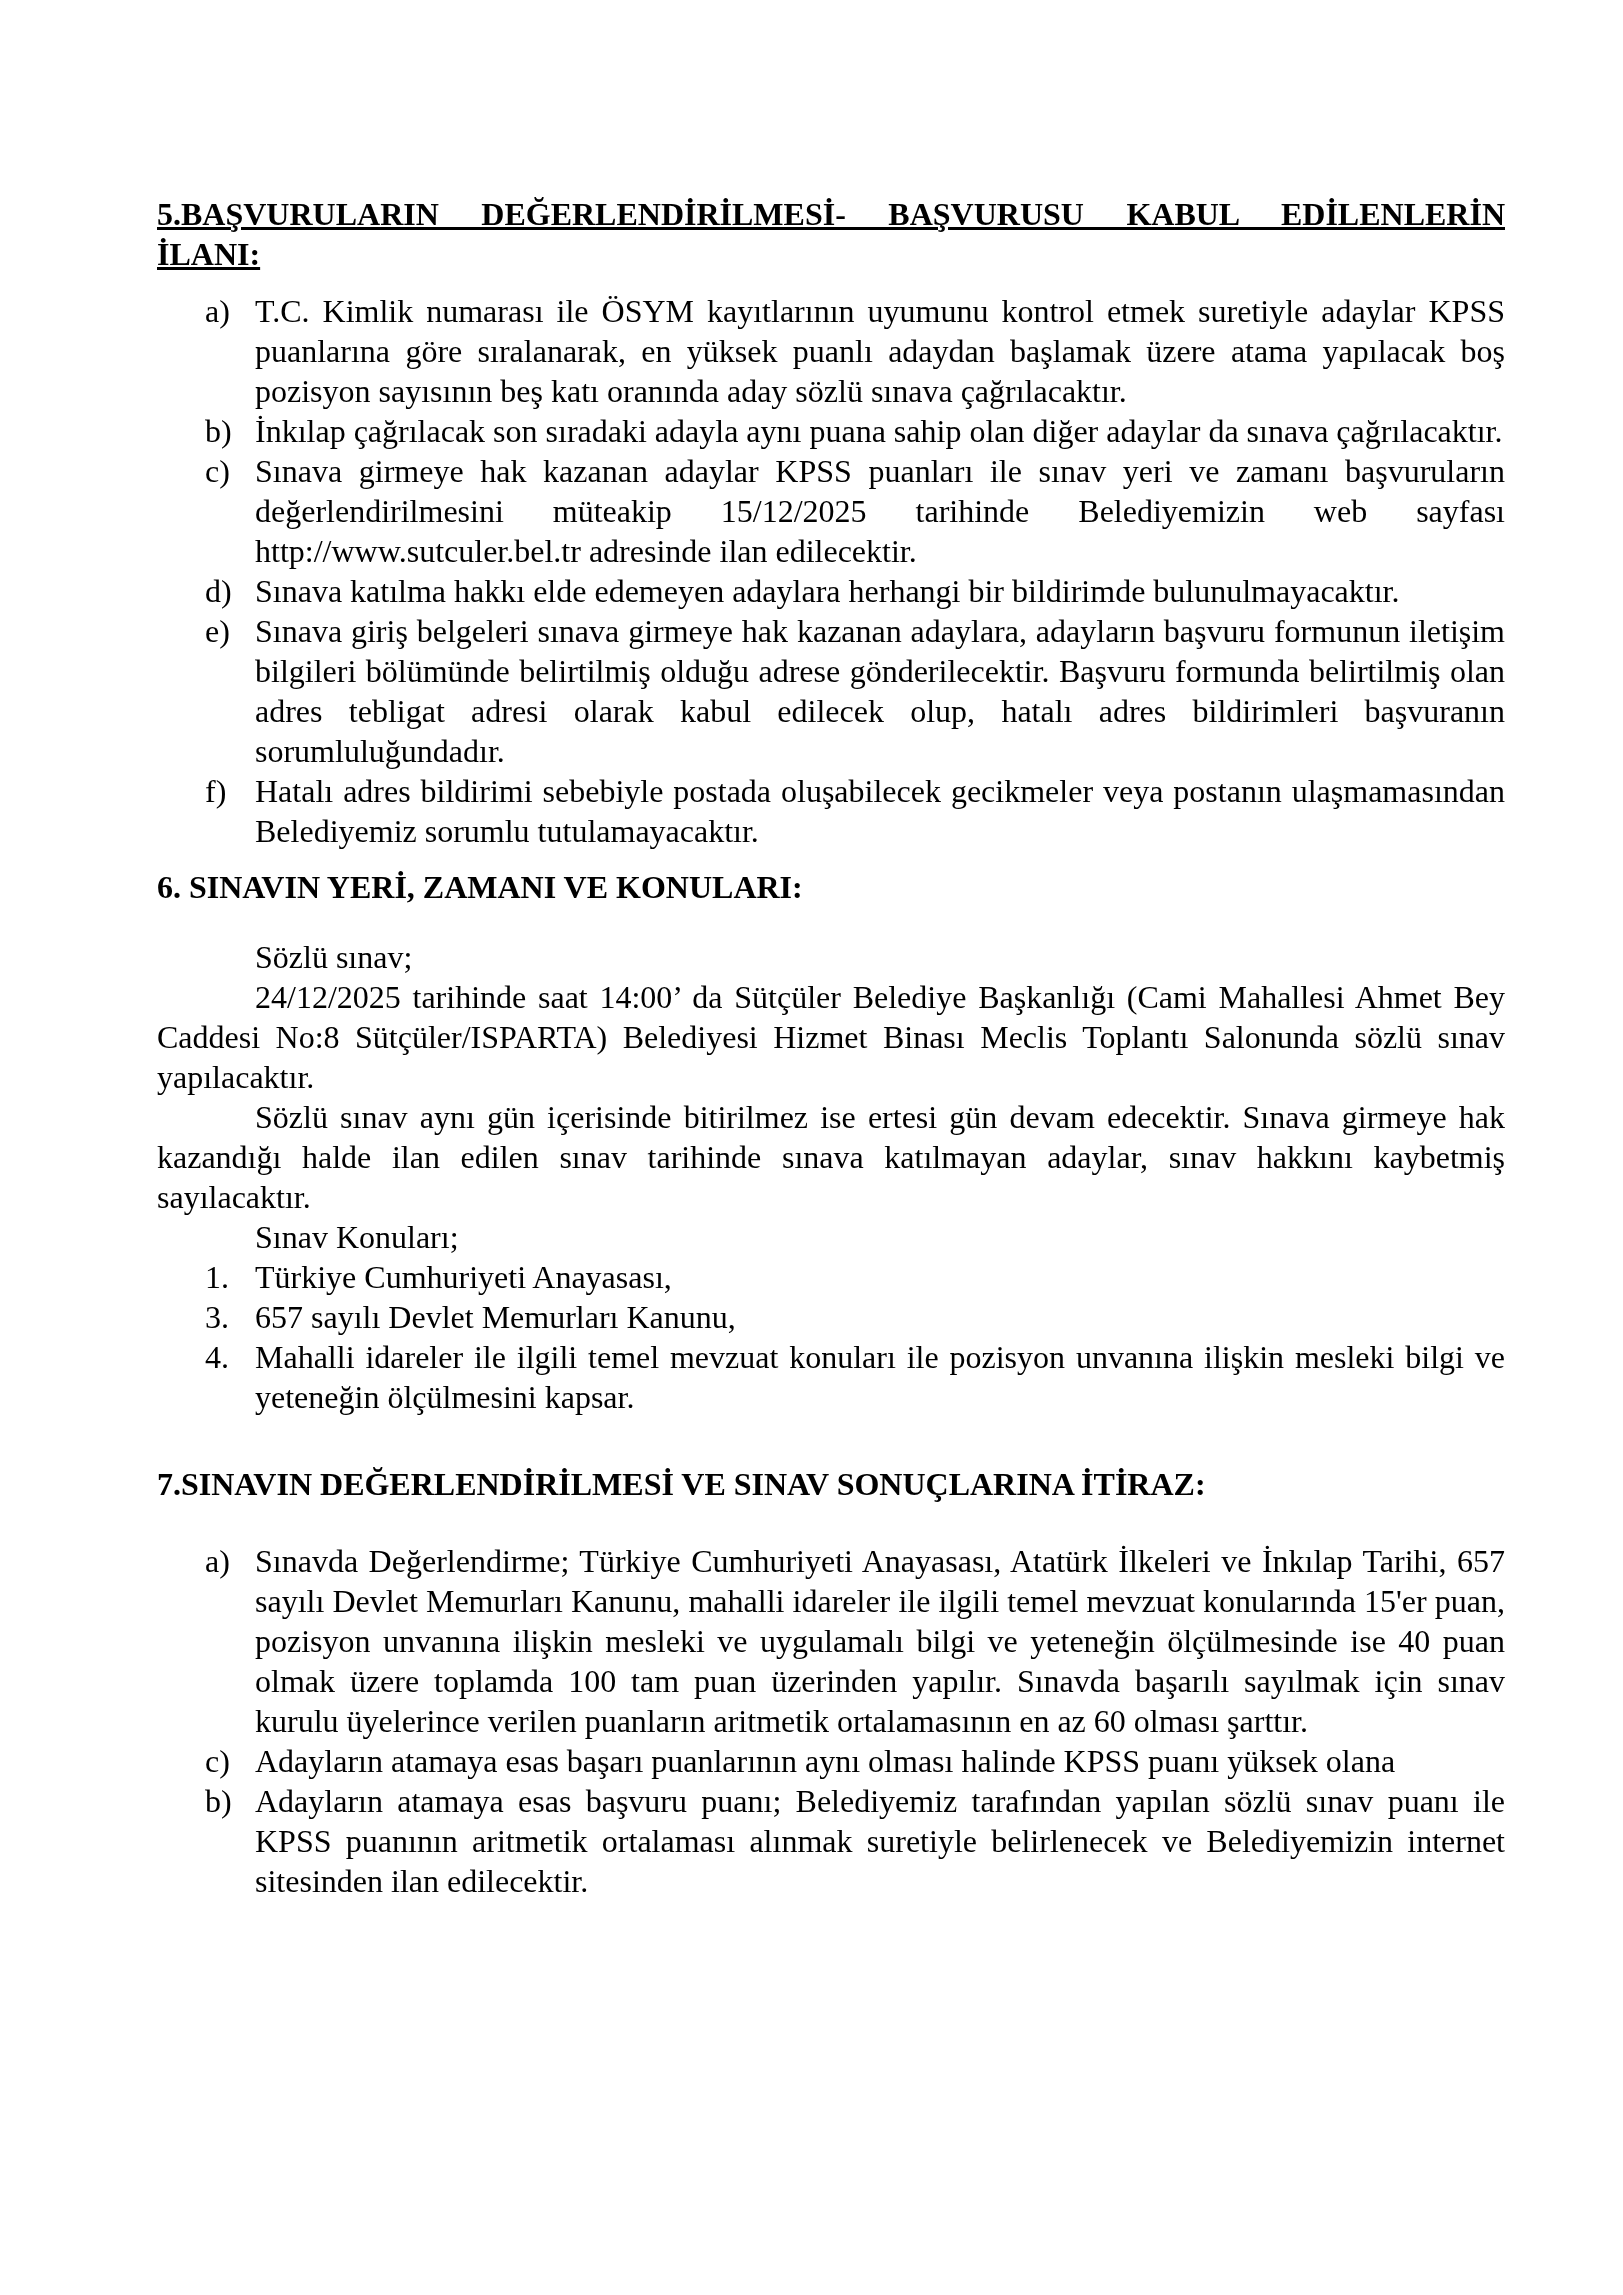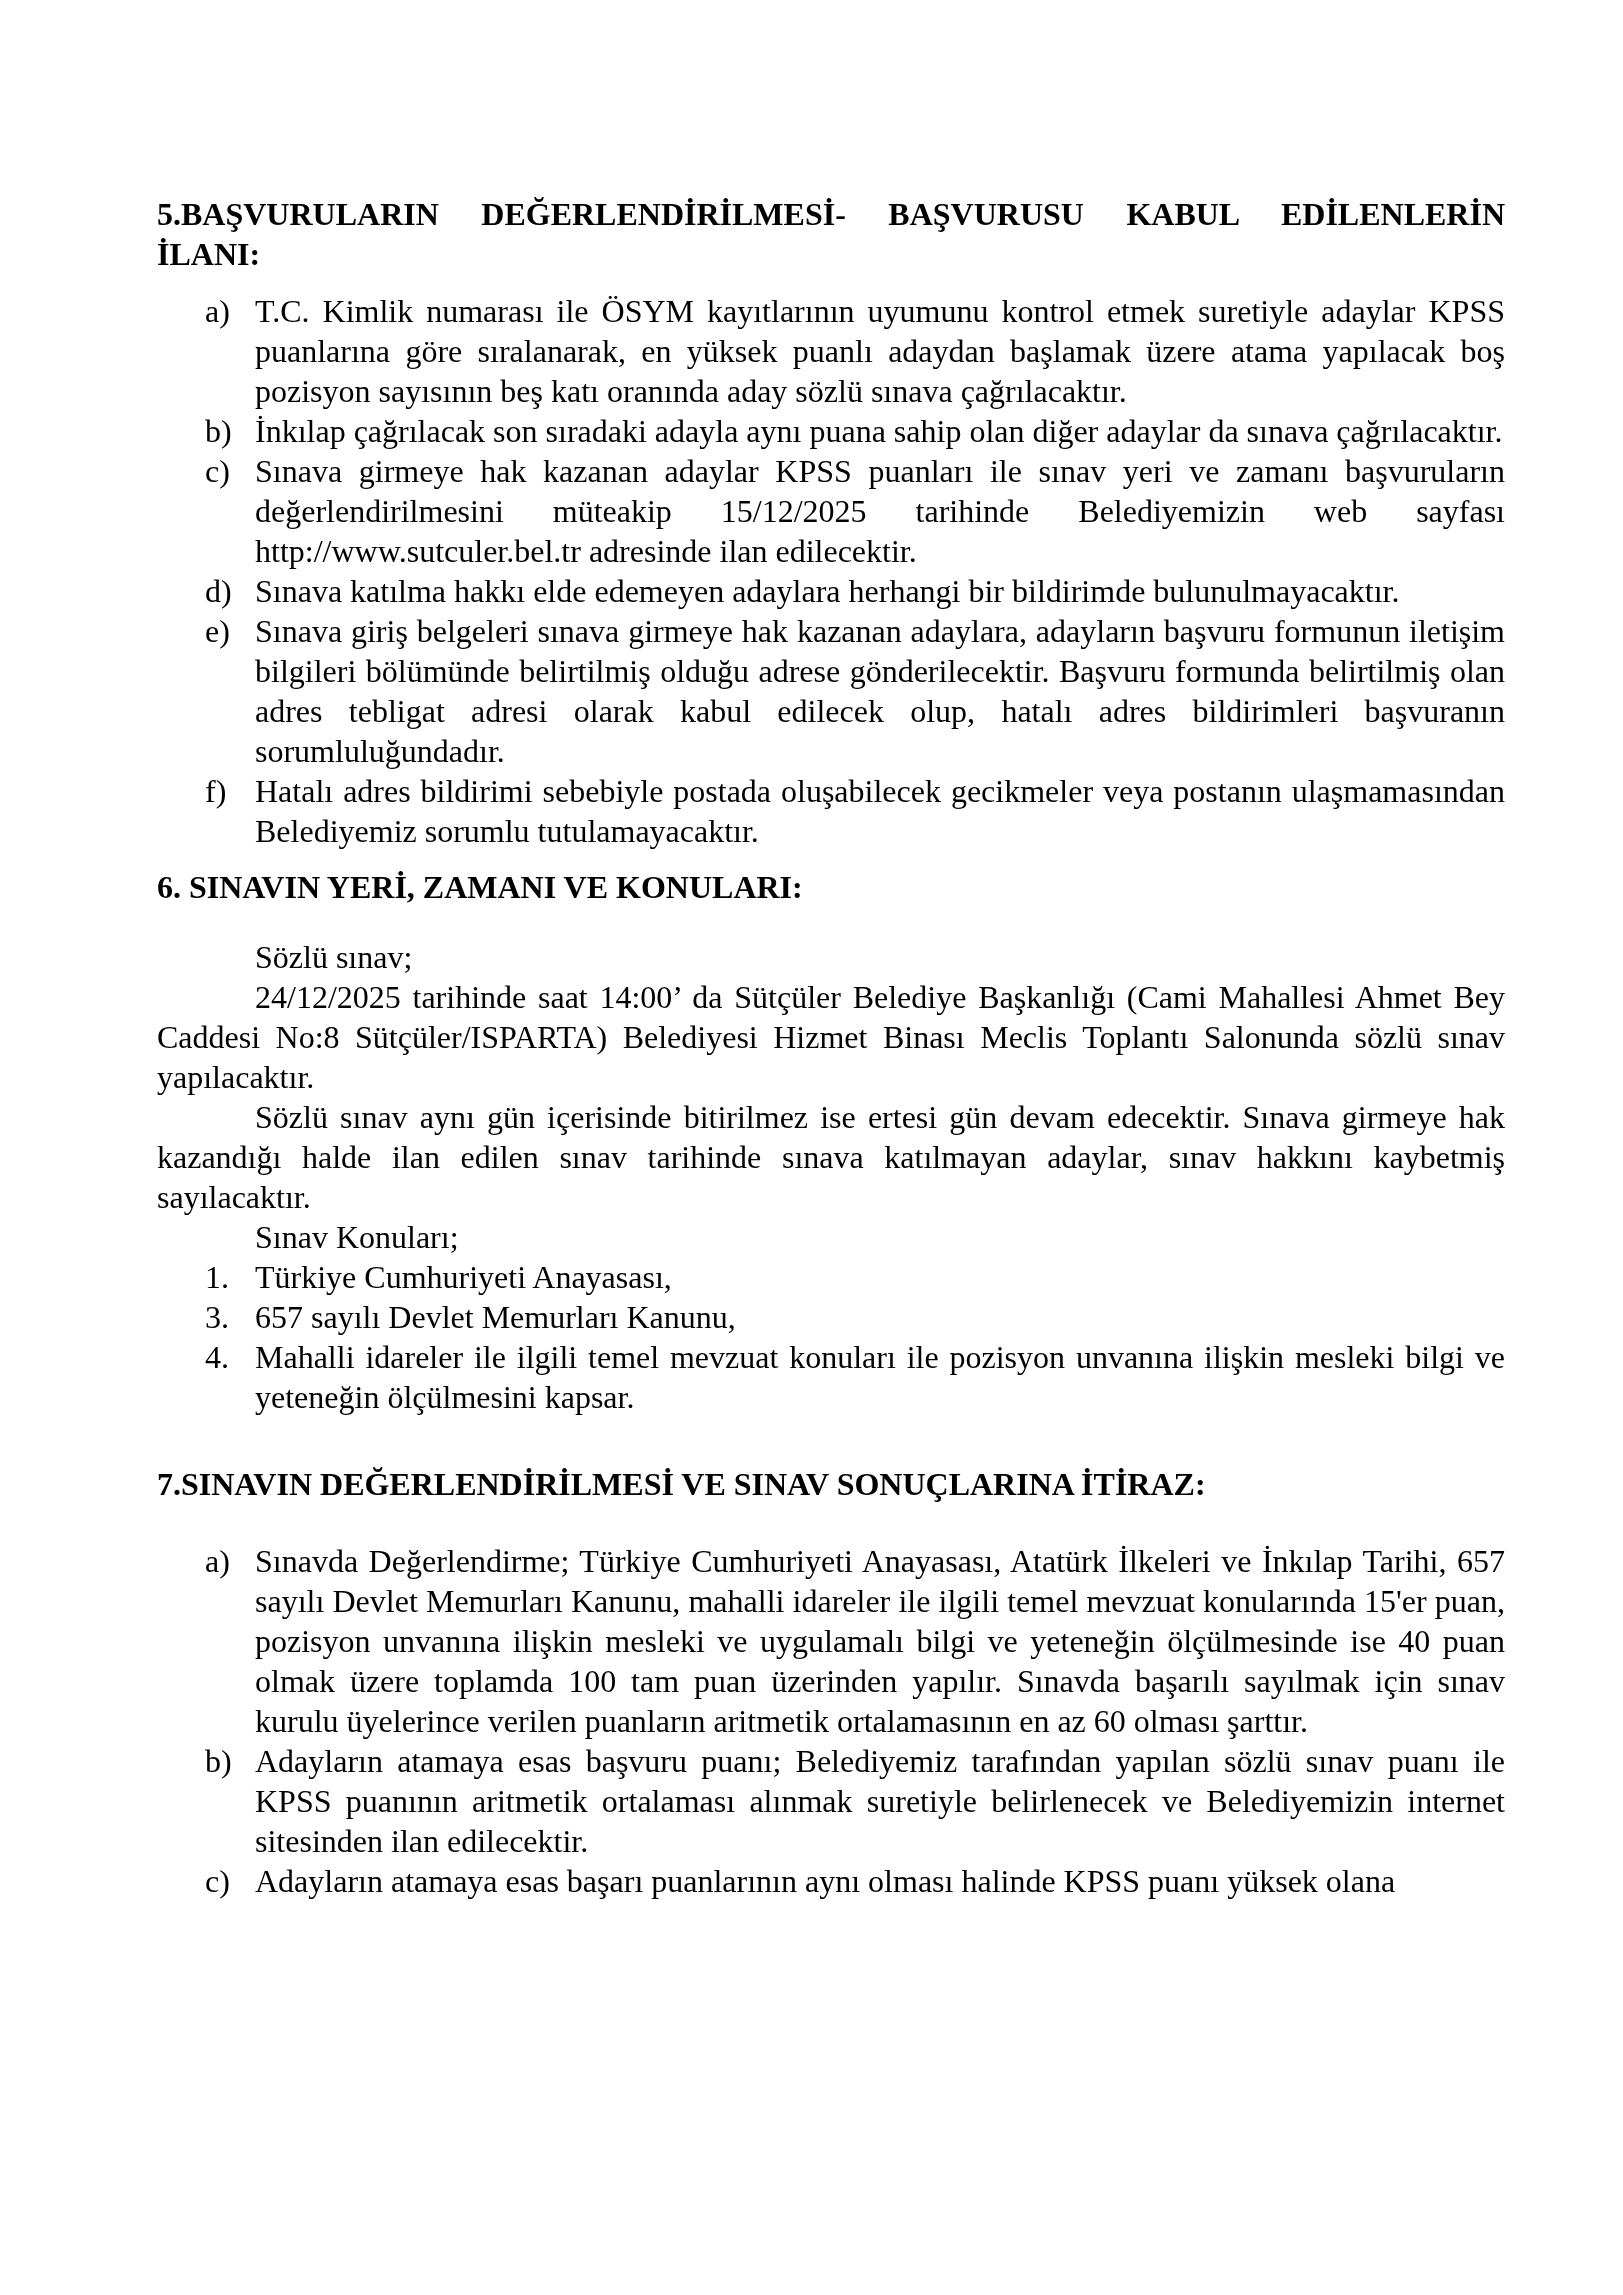--- a/index.html
+++ b/index.html
@@ -12,21 +12,21 @@
     font-family: "Liberation Serif", "DejaVu Serif", serif;
     font-size: 32px;
     line-height: 40px;
     box-sizing: border-box;
     padding: 194px 118px 0 157px;
     text-align: justify;
     overflow: hidden;
   }
   .heading { font-weight: bold; }
   .h5 { margin-bottom: 17px; }
-  .hline { display: block; }
+  .hline { display: block; text-decoration: underline; }
   .stretch { text-align: justify; text-align-last: justify; }
   .h6 { margin-top: 16px; margin-bottom: 30px; }
   .h7 { margin-top: 47px; margin-bottom: 37px; }
   .li { margin-left: 98px; text-indent: -50px; }
   .li .marker { display: inline-block; width: 50px; text-indent: 0; }
   .li-cont { margin-left: 98px; }
   .para { text-indent: 98px; }
   .b { font-weight: normal; }
 </style>
 </head>
@@ -58,18 +58,18 @@
   <div>
     <div class="li"><span class="marker">1.</span><span>Türkiye Cumhuriyeti Anayasası,</span></div>
     <div class="li"><span class="marker">3.</span><span>657 sayılı Devlet Memurları Kanunu,</span></div>
     <div class="li"><span class="marker">4.</span><span>Mahalli idareler ile ilgili temel mevzuat konuları ile pozisyon unvanına ilişkin mesleki bilgi ve yeteneğin ölçülmesini kapsar.</span></div>
   </div>
 
   <div class="heading h7">7.SINAVIN DEĞERLENDİRİLMESİ VE SINAV SONUÇLARINA İTİRAZ:</div>
 
   <div>
     <div class="li"><span class="marker">a)</span><span>Sınavda Değerlendirme; Türkiye Cumhuriyeti Anayasası, Atatürk İlkeleri ve İnkılap Tarihi, 657 sayılı Devlet Memurları Kanunu, mahalli idareler ile ilgili temel mevzuat konularında 15'er puan, pozisyon unvanına ilişkin mesleki ve uygulamalı bilgi ve yeteneğin ölçülmesinde ise 40 puan olmak üzere toplamda 100 tam puan üzerinden yapılır. Sınavda başarılı sayılmak için sınav kurulu üyelerince verilen puanların aritmetik ortalamasının en az 60 olması şarttır.</span></div>
+    <div class="li"><span class="marker">c)</span><span>Adayların atamaya esas başarı puanlarının aynı olması halinde KPSS puanı yüksek olana</span></div>
     <div class="li"><span class="marker">b)</span><span>Adayların atamaya esas başvuru puanı; Belediyemiz tarafından yapılan sözlü sınav puanı ile KPSS puanının aritmetik ortalaması alınmak suretiyle belirlenecek ve Belediyemizin internet sitesinden ilan edilecektir.</span></div>
-    <div class="li"><span class="marker">c)</span><span>Adayların atamaya esas başarı puanlarının aynı olması halinde KPSS puanı yüksek olana</span></div>
   </div>
 
 </div>
 
 
 </body></html>

